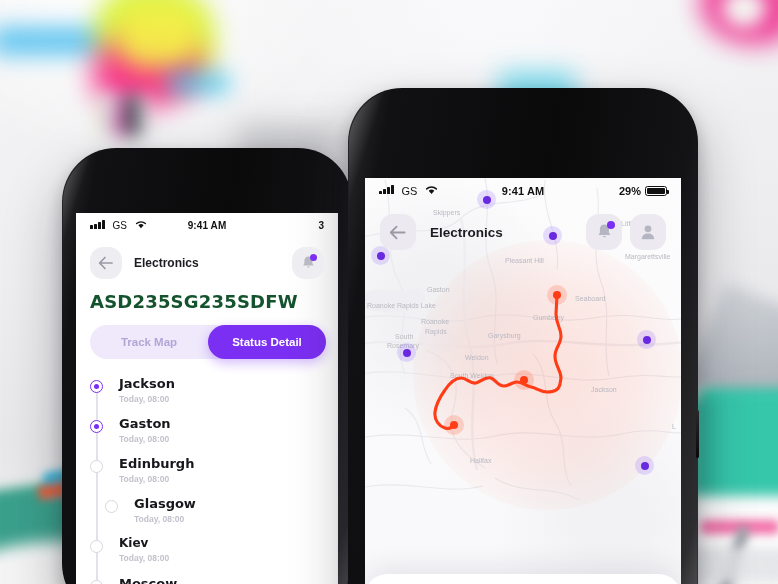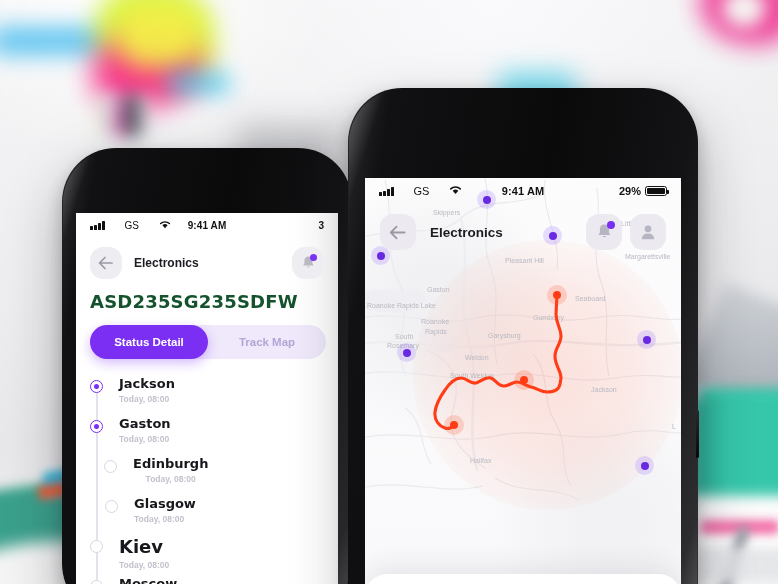--- a/index.html
+++ b/index.html
@@ -69,21 +69,21 @@
   .notch-cam { position:absolute; width:10px; height:10px; border-radius:50%;
                background: radial-gradient(circle at 40% 36%, #2e3a5a, #0c1122 62%, #05070d);
                box-shadow: 0 0 0 1px rgba(90,100,130,.35); }
   .notch-speaker { position:absolute; height:7px; overflow:hidden; }
   .notch-speaker svg { display:block; }
   .side-btn { position:absolute; background: linear-gradient(180deg,#2a2a2c,#09090a); border-radius: 2px; }
 
   
   .statusbar { position:absolute; left:0; right:0; top:0; display:flex; align-items:center;
                padding: 0 14px; color:#111; z-index: 9; }
-  .sb-left { display:flex; align-items:center; gap:20px; }
+  .sb-left { display:flex; align-items:flex-start; gap:8px; }
   .sb-center { position:absolute; left:0; right:0; text-align:center; font-weight:700; letter-spacing:.1px; }
   .sb-right { margin-left:auto; display:flex; align-items:center; gap:4px; font-weight:700; }
   .bars { display:flex; align-items:flex-end; gap:1.4px; height:9px; }
   .bars i { display:block; width:2.6px; background:#111; border-radius:.6px; }
   .bars i:nth-child(1){height:3.2px;} .bars i:nth-child(2){height:5px;}
   .bars i:nth-child(3){height:6.8px;} .bars i:nth-child(4){height:9px;}
   .batt { width:22px; height:10px; border:1.4px solid #111; border-radius:2.6px; position:relative; padding:1.2px;}
   .batt::after{ content:''; position:absolute; right:-3.4px; top:3px; width:2px; height:4px; background:#111; border-radius:0 1px 1px 0;}
   .batt i { display:block; height:100%; background:#111; border-radius:1px; }
 
@@ -205,63 +205,63 @@
             <path d="M7.4 1.4 c2.5 0 4 1.8 4 4 v2.9 l1.2 2.2 H2.2 L3.4 8.3 V5.4 c0-2.2 1.5-4 4-4z" fill="#b9b9c4"></path>
             <path d="M5.9 11.6 a1.6 1.6 0 0 0 3 0z" fill="#b9b9c4"></path>
             </svg>
           <span class="dotbadge" style="width:7px; height:7px; right:7px; top:7px;"></span>
         </div>
       </div>
 
       <div class="headline" style="position:absolute; left:14px; top:78px; font-size:18px;">ASD235SG235SDFW</div>
 
       <div class="segment" style="position:absolute; left:14px; top:112px; width:236px; height:34px;">
+        <div class="seg" style="font-size:11.5px;">
+          <span>Track Map</span>
+        </div>
         <div class="seg active" style="font-size:11.5px;">
           <span>Status Detail</span>
-        </div>
-        <div class="seg" style="font-size:11.5px;">
-          <span>Track Map</span>
         </div>
       </div>
 
       <div class="tl" style="left:14px; top:164px; width:236px; height:232px;">
         <div class="tl-line" style="left:6.2px; top:10px; height:222px;"></div>
         <div id="tl-items-left">
             <div class="tl-item" style="top: 0px; left: 0px;">
               <span class="tl-dot on" style="width:13px;height:13px;margin-top:3px;"></span>
               <span style="margin-left:16px;display:block;">
                 <span class="tl-name" style="font-size:13px;display:block;line-height:1.15;">Jackson</span>
                 <span class="tl-sub" style="font-size:8.5px;display:block;margin-top:2px;">Today, 08:00</span>
               </span>
             </div>
             <div class="tl-item" style="top: 40px; left: 0px;">
               <span class="tl-dot on" style="width:13px;height:13px;margin-top:3px;"></span>
               <span style="margin-left:16px;display:block;">
                 <span class="tl-name" style="font-size:13px;display:block;line-height:1.15;">Gaston</span>
                 <span class="tl-sub" style="font-size:8.5px;display:block;margin-top:2px;">Today, 08:00</span>
               </span>
             </div>
-            <div class="tl-item" style="top: 80px; left: 14px; text-align: center;">
+            <div class="tl-item" style="top: 80px; left: 0px;">
               <span class="tl-dot" style="width:13px;height:13px;margin-top:3px;"></span>
               <span style="margin-left:16px;display:block;">
                 <span class="tl-name" style="font-size:13px;display:block;line-height:1.15;">Edinburgh</span>
                 <span class="tl-sub" style="font-size:8.5px;display:block;margin-top:2px;">Today, 08:00</span>
               </span>
             </div>
             <div class="tl-item" style="top: 120px; left: 15px;">
               <span class="tl-dot" style="width:13px;height:13px;margin-top:3px;"></span>
               <span style="margin-left:16px;display:block;">
                 <span class="tl-name" style="font-size:13px;display:block;line-height:1.15;">Glasgow</span>
                 <span class="tl-sub" style="font-size:8.5px;display:block;margin-top:2px;">Today, 08:00</span>
               </span>
             </div>
             <div class="tl-item" style="top: 160px; left: 0px;">
               <span class="tl-dot" style="width:13px;height:13px;margin-top:3px;"></span>
               <span style="margin-left:16px;display:block;">
-                <span class="tl-name" style="font-size:18px;display:block;line-height:1.15;">Kiev</span>
+                <span class="tl-name" style="font-size:12px;display:block;line-height:1.15;">Kiev</span>
                 <span class="tl-sub" style="font-size:8.5px;display:block;margin-top:2px;">Today, 08:00</span>
               </span>
             </div>
             <div class="tl-item" style="top: 200px; left: 0px;">
               <span class="tl-dot" style="width:13px;height:13px;margin-top:3px;"></span>
               <span style="margin-left:16px;display:block;">
                 <span class="tl-name" style="font-size:13px;display:block;line-height:1.15;">Moscow</span>
               </span>
             </div>
           </div>

